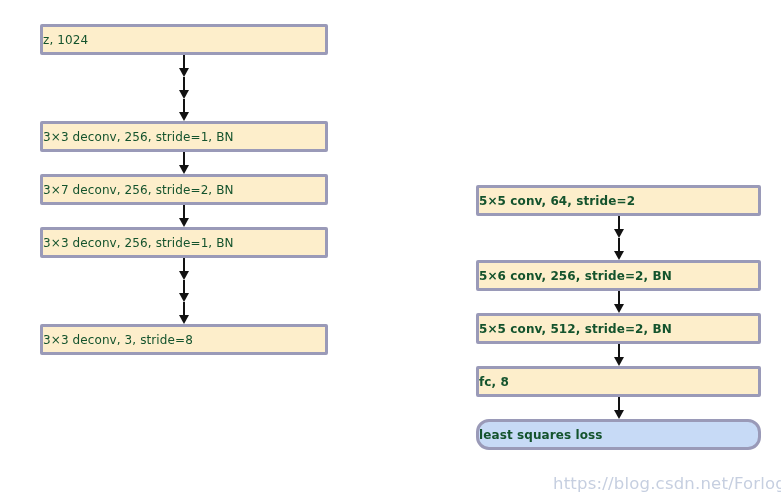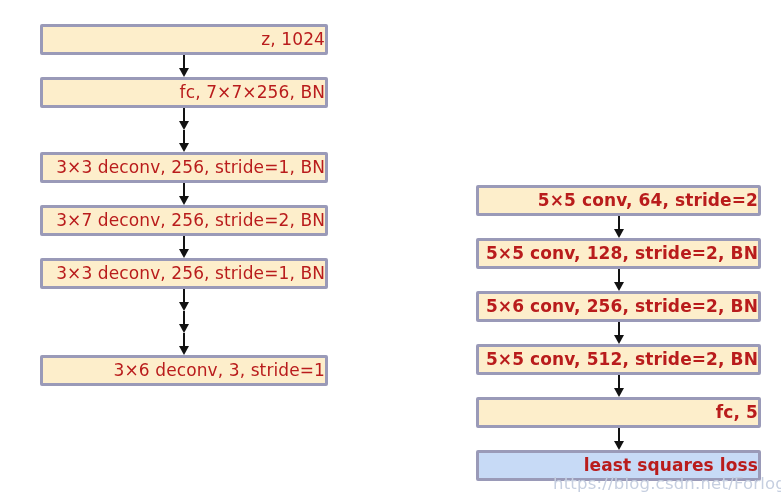--- a/index.html
+++ b/index.html
@@ -29,30 +29,31 @@
   .node {
     position: relative;
     box-sizing: border-box;
     width: 100%;
     height: 31px;
     border: 3px solid #9a9ab8;
     border-radius: 2px;
     background: #fdeecb;
     display: flex;
     align-items: center;
-    justify-content: flex-end;
-    color: #b91c1c;
-    font-size: 17px;
+    justify-content: flex-start;
+    color: #14532d;
+    font-size: 12px;
     line-height: 1;
     letter-spacing: 0.1px;
     white-space: nowrap;
   }
   .node.loss {
     background: #c7daf6;
     border-color: #9a9ab8;
+    border-radius: 13px;
   }
   .node-label {
     display: block;
     transform: translateY(-0.5px);
   }
 
   .arrow {
     position: relative;
     height: 22px;
     width: 100%;
@@ -98,23 +99,20 @@
   <div class="column" id="gen-column">
 
     <div class="node">
       <span class="node-label">z, 1024</span>
     </div>
     <div class="arrow">
       <div class="shaft"></div>
       <div class="head"></div>
     </div>
 
-    <div class="node">
-      <span class="node-label">fc, 7×7×256, BN</span>
-    </div>
     <div class="arrow">
       <div class="shaft"></div>
       <div class="head"></div>
     </div>
 
     <div class="arrow">
       <div class="shaft"></div>
       <div class="head"></div>
     </div>
 
@@ -146,38 +144,35 @@
       <div class="shaft"></div>
       <div class="head"></div>
     </div>
 
     <div class="arrow">
       <div class="shaft"></div>
       <div class="head"></div>
     </div>
 
     <div class="node">
-      <span class="node-label">3×6 deconv, 3, stride=1</span>
+      <span class="node-label">3×3 deconv, 3, stride=8</span>
     </div>
 
   </div>
 
   <div class="column" id="disc-column">
 
     <div class="node">
       <span class="node-label">5×5 conv, 64, stride=2</span>
     </div>
     <div class="arrow">
       <div class="shaft"></div>
       <div class="head"></div>
     </div>
 
-    <div class="node">
-      <span class="node-label">5×5 conv, 128, stride=2, BN</span>
-    </div>
     <div class="arrow">
       <div class="shaft"></div>
       <div class="head"></div>
     </div>
 
     <div class="node">
       <span class="node-label">5×6 conv, 256, stride=2, BN</span>
     </div>
     <div class="arrow">
       <div class="shaft"></div>
@@ -186,21 +181,21 @@
 
     <div class="node">
       <span class="node-label">5×5 conv, 512, stride=2, BN</span>
     </div>
     <div class="arrow">
       <div class="shaft"></div>
       <div class="head"></div>
     </div>
 
     <div class="node">
-      <span class="node-label">fc, 5</span>
+      <span class="node-label">fc, 8</span>
     </div>
     <div class="arrow">
       <div class="shaft"></div>
       <div class="head"></div>
     </div>
 
     <div class="node loss">
       <span class="node-label">least squares loss</span>
     </div>
 

